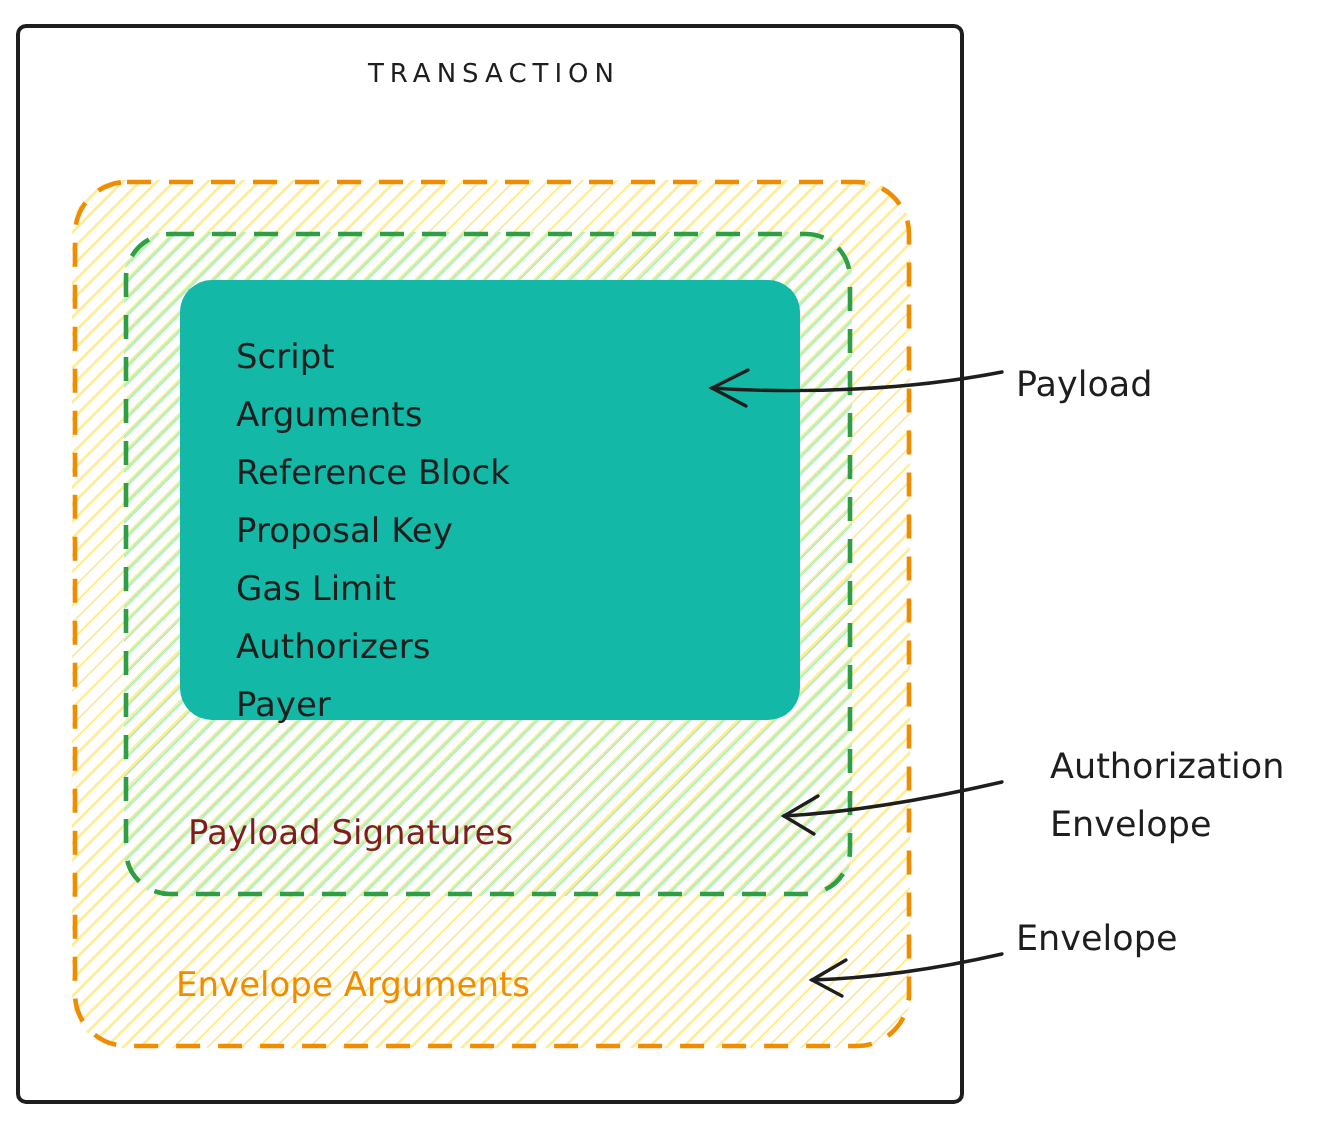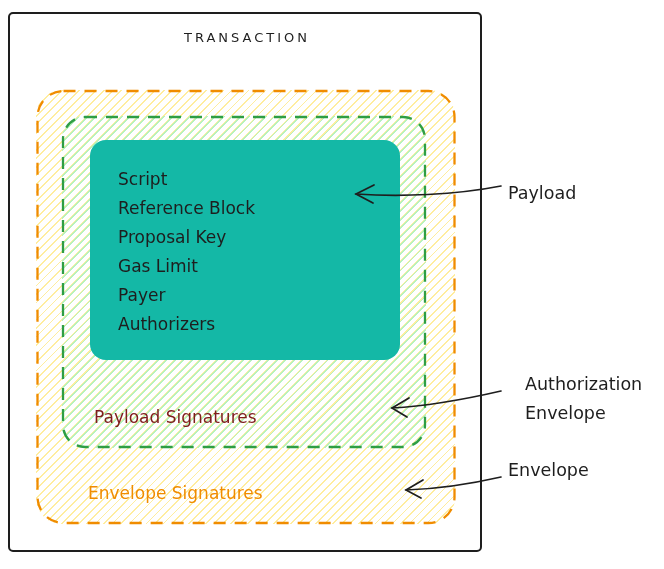--- a/index.html
+++ b/index.html
@@ -102,30 +102,31 @@
   <div class="transaction-box"></div>
 
   <div class="transaction-title">TRANSACTION</div>
 
   <div class="payment-envelope-region"></div>
 
   <div class="authorization-envelope-region"></div>
 
   <div class="payload-box">
       <div>Script</div>
+      <div>Arguments</div>
       <div>Reference Block</div>
       <div>Proposal Key</div>
       <div>Gas Limit</div>
+      <div>Authorizers</div>
       <div>Payer</div>
-      <div>Authorizers</div>
     </div>
 
   <div class="payload-sig-label">Payload Signatures</div>
 
-  <div class="envelope-sig-label">Envelope Signatures</div>
+  <div class="envelope-sig-label">Envelope Arguments</div>
 
   <div class="right-label label-payload">
     <div>Payload</div>
   </div>
 
   <div class="right-label label-authorization">
     <div>Authorization</div>
     <div>Envelope</div>
   </div>
 

